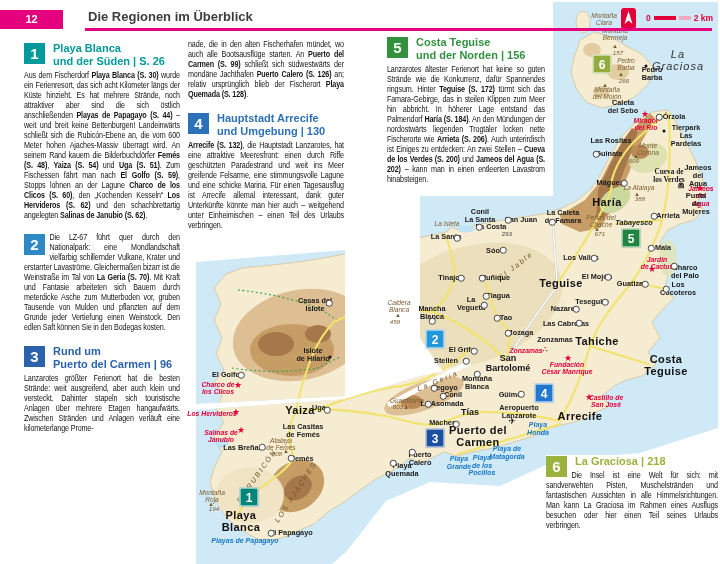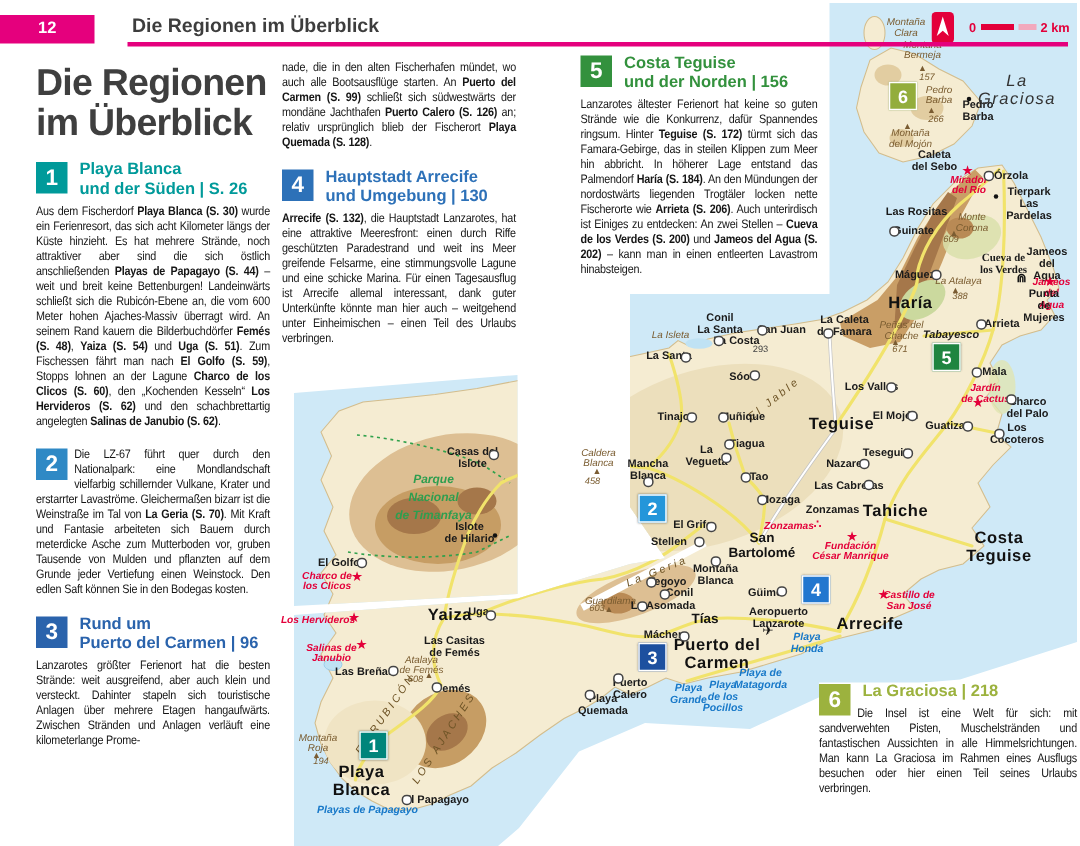--- a/index.html
+++ b/index.html
@@ -223,23 +223,20 @@
       <div class="ml townlg" style="left: 580px; top: 417px;">Arrecife</div>
       <div class="ml town" style="left: 510px; top: 395px;">Güime</div>
       <div class="ml town" style="left: 519px; top: 412px;">Aeropuerto
 Lanzarote</div>
       <div class="ml beach" style="left: 538px; top: 429px;">Playa
 Honda</div>
       <div class="ml beach" style="left: 507px; top: 453px;">Playa de
 Matagorda</div>
       <div class="ml town" style="left: 315px; top: 305px;">Casas del
 Islote</div>
-      <div class="ml parkname" style="left: 289px; top: 332px;">Parque
-Nacional
-de Timanfaya</div>
       <div class="ml town" style="left: 313px; top: 355px;">Islote
 de Hilario</div>
       <div class="ml town" style="left: 226px; top: 375px;">El Golfo</div>
       <div class="ml poi" style="left: 218px; top: 388px;">Charco de
 los Clicos</div>
       <div class="ml poi" style="left: 212px; top: 414px;">Los Hervideros</div>
       <div class="ml poi" style="left: 221px; top: 436px;">Salinas de
 Janubio</div>
       <div class="ml town" style="left: 243px; top: 448px;">Las Breñas</div>
       <div class="ml terrain" style="left: 281px; top: 444px;">Atalaya
@@ -362,22 +359,20 @@
     <span class="b1"></span>
     <span class="b2"></span>
     <span>2 km</span>
   </div>
 
   <div class="pagetab">12</div>
   <div class="htitle">Die Regionen im Überblick</div>
   <div class="hrule"></div>
 
   <div class="col colL">
-    <h1 class="bigtitle">Die Regionen
-im Überblick</h1>
 
     <section class="sec">
       <div class="numbox" style="background: rgb(0, 154, 154);">1</div>
       <div class="sectitle" style="color: rgb(0, 154, 154);">Playa Blanca
 und der Süden | S. 26</div>
       <div class="secbody"><span>Aus dem Fischerdorf </span><span class="b">Playa Blanca (S. 30)</span><span> wurde ein Ferienresort, das sich acht Kilometer längs der Küste hinzieht. Es hat mehrere Strände, noch attraktiver aber sind die sich östlich anschließenden </span><span class="b">Playas de Papagayo (S. 44)</span><span> – weit und breit keine Bettenburgen! Landeinwärts schließt sich die Rubicón-Ebene an, die vom 600 Meter hohen Ajaches-Massiv überragt wird. An seinem Rand kauern die Bilderbuchdörfer </span><span class="b">Femés (S. 48)</span><span>, </span><span class="b">Yaiza (S. 54)</span><span> und </span><span class="b">Uga (S. 51)</span><span>. Zum Fischessen fährt man nach </span><span class="b">El Golfo (S. 59)</span><span>, Stopps lohnen an der Lagune </span><span class="b">Charco de los Clicos (S. 60)</span><span>, den „Kochenden Kesseln“ </span><span class="b">Los Hervideros (S. 62)</span><span> und den schachbrettartig angelegten </span><span class="b">Salinas de Janubio (S. 62)</span><span>.</span></div>
     </section>
 
     <section class="sec">
       <div class="numbox" style="background: rgb(47, 137, 197);">2</div>

